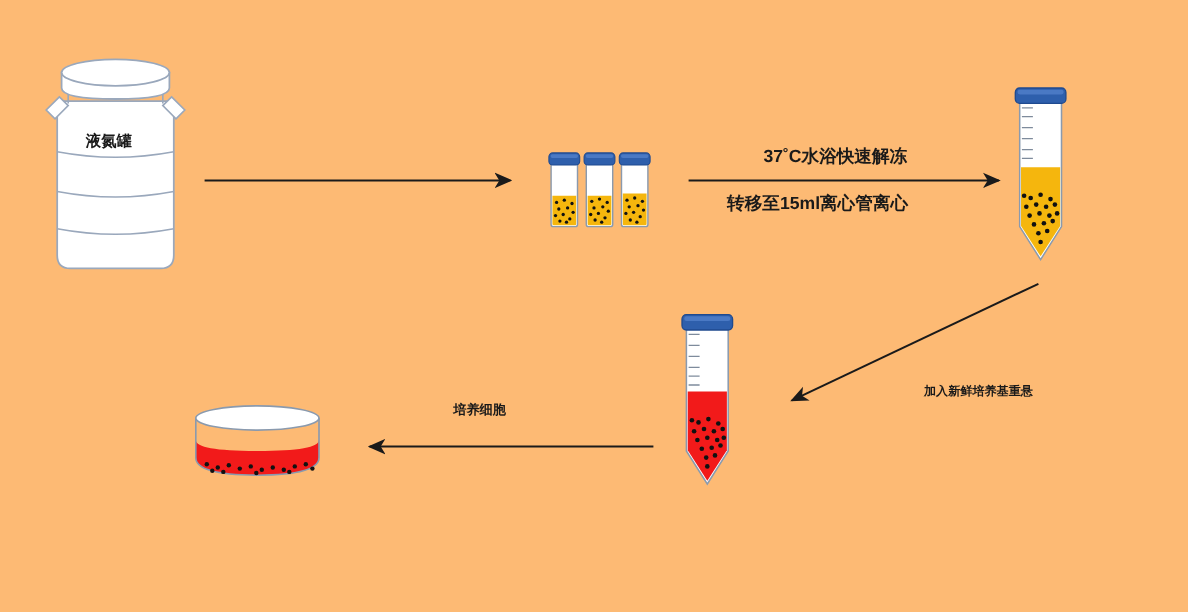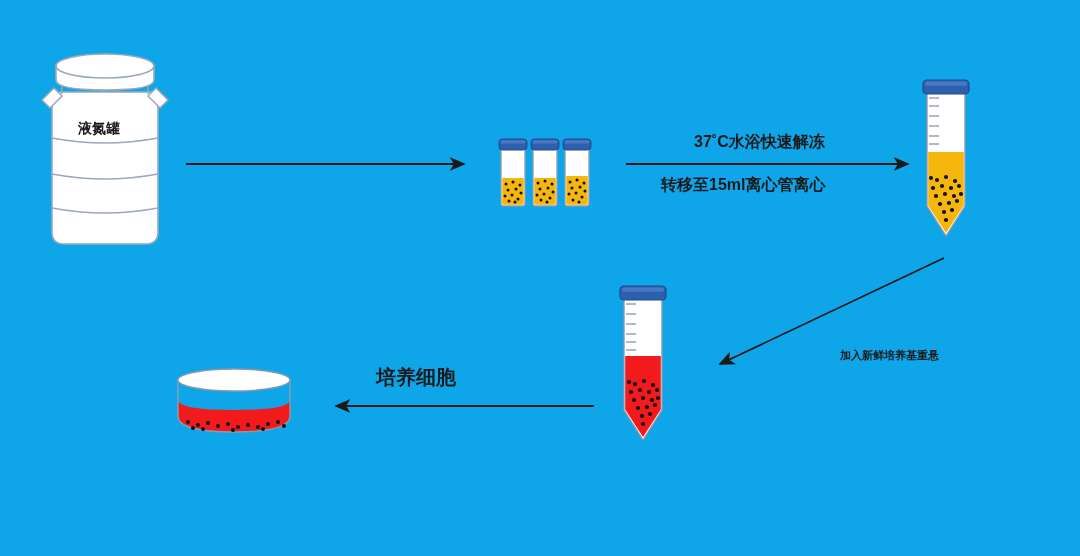--- a/index.html
+++ b/index.html
@@ -8,21 +8,21 @@
     padding: 0;
     background: #ffffff;
   }
   body {
     font-family: "Liberation Sans", "DejaVu Sans", sans-serif;
   }
   #stage {
     position: relative;
     width: 1080px;
     height: 556px;
-    background: #0ea5e9;
+    background: #fdba74;
     overflow: hidden;
   }
   .node { position: absolute; }
   .lbl {
     position: absolute;
     color: #1a1a1a;
     font-weight: 700;
     white-space: nowrap;
     font-family: "Liberation Sans", "DejaVu Sans", sans-serif;
   }
@@ -221,21 +221,21 @@
         <circle cx="43" cy="121" r="2.1"></circle>
           <circle cx="30" cy="132" r="2.1"></circle>
           <circle cx="38" cy="130" r="2.1"></circle>
         <circle cx="31" cy="140" r="2.1"></circle>
           <circle cx="17" cy="98" r="2.1"></circle>
           <circle cx="46" cy="114" r="2.1"></circle>
       </g>
     </svg>
   </div>
 
-  <div class="lbl" style="left:376px; top:364px; font-size:20px;">培养细胞</div>
+  <div class="lbl" style="left:412px; top:364px; font-size:12px;">培养细胞</div>
   <svg class="arrow-svg" style="left:328px; top:400px;" width="270" height="14">
     <defs>
       <marker id="ah-l4" markerWidth="9" markerHeight="9" refX="8" refY="4.5" orient="auto">
         <path d="M0,0.6 L9,4.5 L0,8.4 L2.4,4.5 Z" fill="#1a1a1a"></path>
       </marker>
     </defs>
     <line x1="266" y1="6" x2="8" y2="6" stroke="#1a1a1a" stroke-width="1.8" marker-end="url(#ah-l4)"></line>
   </svg>
 
   <div class="node" style="left:172px; top:366px;">

